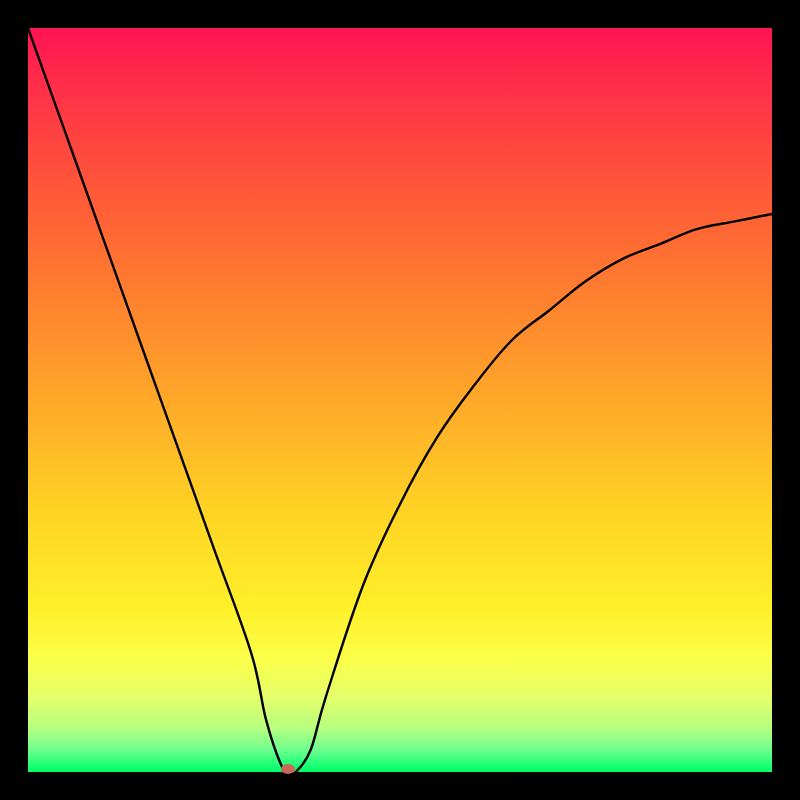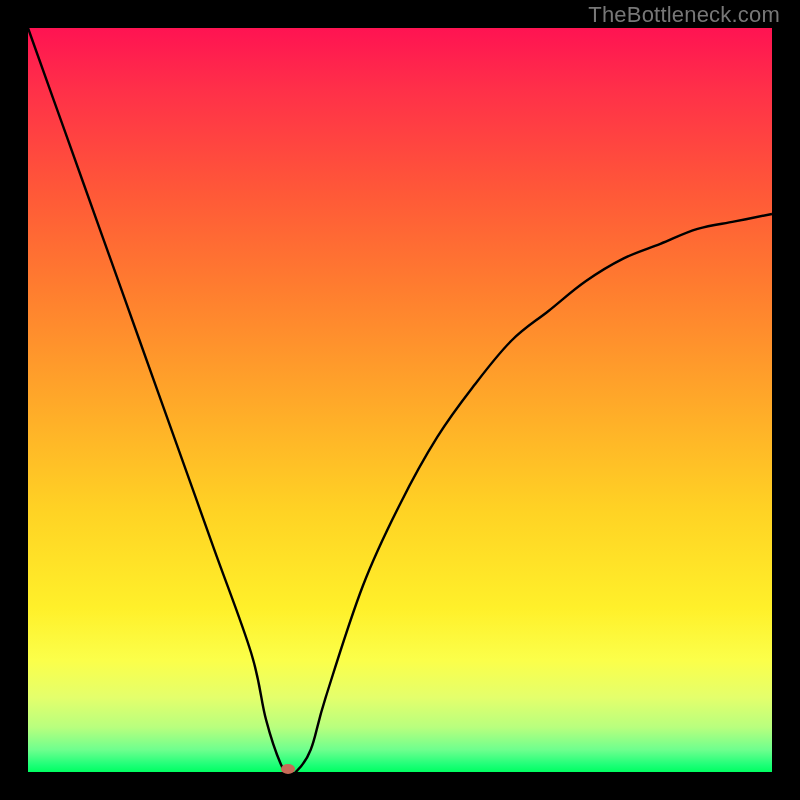--- a/index.html
+++ b/index.html
@@ -66,21 +66,20 @@
     border-radius: 50%;
     background: #c86a57;
     transform: translate(-50%, -50%);
   }
 </style>
 </head>
 <body>
 
 <div class="frame">
 
-  <div class="watermark">TheBottleneck.com</div>
 
   <div class="plot-area">
 
     <svg class="curve" viewBox="0 0 744 744" preserveAspectRatio="none">
       <path id="curve-path" d="M 0.0 0.0 C 6.7 18.7, 23.8 66.7, 37.2 104.2 C 50.6 141.7, 61.0 170.8, 74.4 208.3 C 87.8 245.8, 98.2 275.0, 111.6 312.5 C 125.0 350.0, 135.4 379.1, 148.8 416.6 C 162.2 454.1, 172.6 483.3, 186.0 520.8 C 199.4 558.3, 213.8 594.2, 223.2 625.0 C 232.6 655.8, 232.7 671.8, 238.1 691.9 C 243.4 712.0, 248.9 727.2, 253.0 736.6 C 257.0 745.9, 257.7 742.7, 260.4 744.0 C 263.1 745.3, 263.8 748.0, 267.8 744.0 C 271.9 740.0, 277.4 735.1, 282.7 721.7 C 288.1 708.3, 288.2 699.1, 297.6 669.6 C 307.0 640.1, 321.4 592.8, 334.8 558.0 C 348.2 523.2, 358.6 502.9, 372.0 476.2 C 385.4 449.4, 395.8 430.6, 409.2 409.2 C 422.6 387.8, 433.0 374.5, 446.4 357.1 C 459.8 339.7, 470.2 325.9, 483.6 312.5 C 497.0 299.1, 507.4 293.4, 520.8 282.7 C 534.2 272.0, 544.6 262.3, 558.0 253.0 C 571.4 243.6, 581.8 237.3, 595.2 230.6 C 608.6 223.9, 619.0 221.1, 632.4 215.8 C 645.8 210.4, 656.2 204.9, 669.6 200.9 C 683.0 196.9, 693.4 196.1, 706.8 193.4 C 720.2 190.8, 737.3 187.3, 744.0 186.0 " fill="none" stroke="#000" stroke-width="2.4"></path>
     </svg>
 
     <div id="marker" class="marker" style="left: 260.4px; top: 741px;"></div>
 
   </div>

